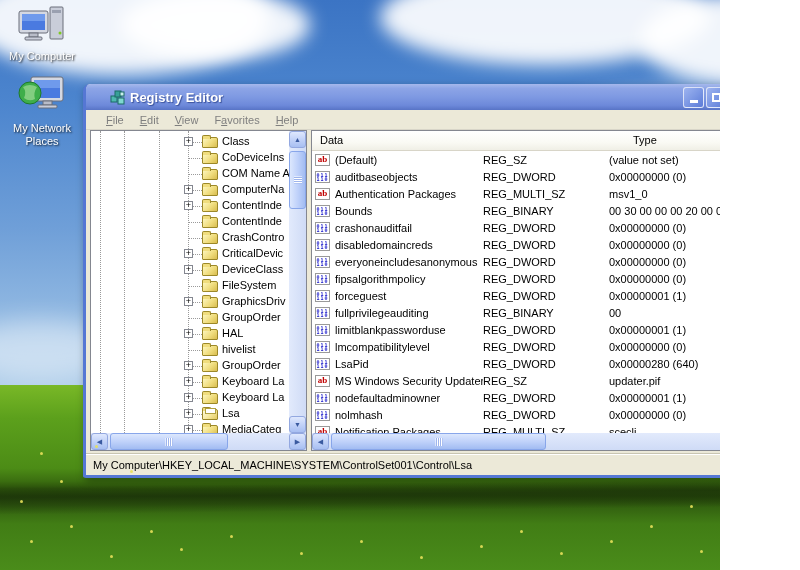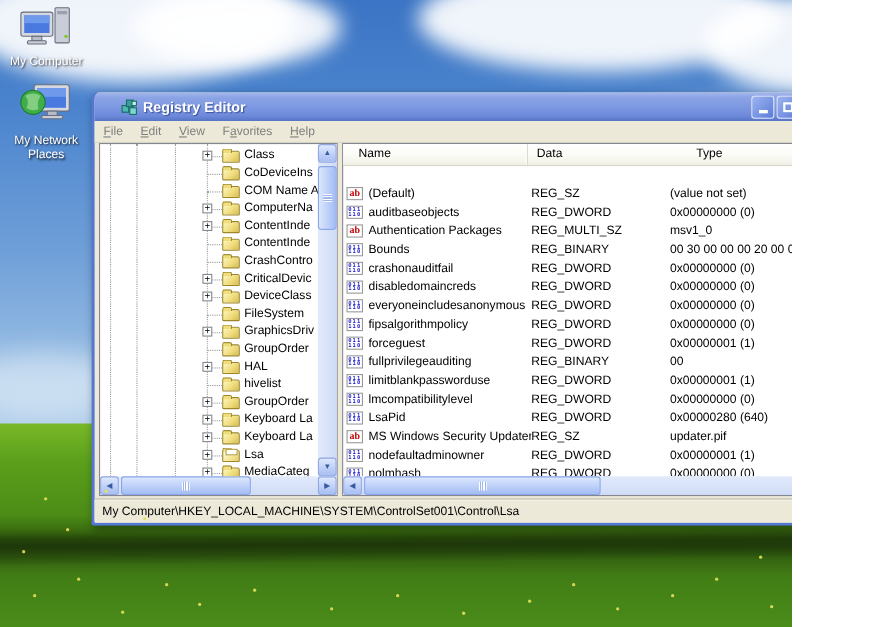--- a/index.html
+++ b/index.html
@@ -30,21 +30,21 @@
   .cap-btn { width:21px; height:21px; margin-left:2px; border-radius:3px; border:1px solid rgba(255,255,255,.75);
     display:flex; align-items:center; justify-content:center; color:#fff; font-size:11px; font-weight:bold;
     background:linear-gradient(135deg,#9db4f0 0%,#7license 0%,#7e9ae4 40%,#5c7cd8 100%); }
   .cap-btn.min { background:linear-gradient(135deg,#9db4f0,#5c7cd8); }
   .cap-btn.max { background:linear-gradient(135deg,#9db4f0,#5c7cd8); }
   .cap-btn.close { background:linear-gradient(135deg,#eba6a0,#cc5f56); }
   .cap-btn .mini-dash { width:8px; height:3px; background:#fff; margin-top:8px; }
   .cap-btn .mini-box { width:9px; height:9px; border:2px solid #fff; }
 
   .menubar { height:20px; background:#ece9d8; border-bottom:1px solid #d8d5c8;
-    display:flex; align-items:center; padding-left:0; }
+    display:flex; align-items:center; padding-left:12px; }
   .menu-item { font-size:11px; color:#7f7f7f; padding:2px 8px; }
   .menu-item u { text-decoration:underline; }
 
   .wbody { position:absolute; left:3px; right:3px; top:46px; height:321px; }
 
   .pane { position:absolute; top:0; height:321px; background:#fff; border:1px solid #848790; }
   .pane-tree { left:1px; width:217px; }
   .pane-list { left:222px; right:1px; }
 
   
@@ -65,21 +65,21 @@
   .tlabel { position:absolute; left:131px; top:1px; font-size:11px; color:#000; white-space:nowrap; }
 
   
   .list-header { position:absolute; left:0; top:0; right:17px; height:20px;
     background:linear-gradient(180deg,#ffffff 0%,#fafaf4 60%,#f0efe6 100%);
     border-bottom:1px solid #d8d5c8; display:flex; font-size:11px; color:#000; }
   .hcell { padding:3px 0 0 8px; border-right:1px solid #ddd9cc; box-shadow:inset -1px 0 0 #fff; }
   .hcell.h-name { width:168px; padding-left:14px; }
   .hcell.h-type { width:125px; }
   .hcell.h-data { flex:1; border-right:none; box-shadow:none; }
-  .list-rows { position:absolute; left:0; top:20px; right:17px; bottom:17px; overflow:hidden; padding-top:16px; }
+  .list-rows { position:absolute; left:0; top:20px; right:17px; bottom:17px; overflow:hidden; padding-top:0; }
   .lrow { height:17px; display:flex; align-items:center; font-size:11px; color:#000; white-space:nowrap; }
   .vicon { width:15px; height:12px; margin:0 5px 0 3px; border:1px solid #9a9a9a; background:#fff; flex:none;
     display:flex; flex-direction:column; align-items:center; justify-content:center; }
   .vicon.ab { color:#c00000; font-weight:bold; font-size:9px; line-height:9px; font-family:"Liberation Serif",serif; }
   .vicon.bin { color:#2222cc; font-weight:bold; font-size:5px; line-height:4px; letter-spacing:1px; font-family:"DejaVu Sans Mono",monospace; }
   .vicon.bin i { font-style:normal; display:block; }
   .c-name { width:148px; overflow:hidden; }
   .c-type { width:126px; overflow:hidden; }
   .c-data { flex:1; overflow:hidden; }
 
@@ -322,21 +322,20 @@
           <div class="sb-btn" style="left:0;">◀</div>
           <div class="sb-thumb" style="left:19px; width:118px;">
               <div class="grip"></div>
             </div>
           <div class="sb-btn" style="right:0;">▶</div>
         </div>
       </div>
 
       <div class="pane pane-list">
         <div class="list-header">
-          <div class="hcell h-name">Name</div>
           <div class="hcell h-data">Data</div>
           <div class="hcell h-type">Type</div>
         </div>
         <div class="list-rows">
             <div class="lrow">
               <span class="vicon ab">ab</span>
               <span class="c-name">(Default)</span>
               <span class="c-type">REG_SZ</span>
               <span class="c-data">(value not set)</span>
             </div>

